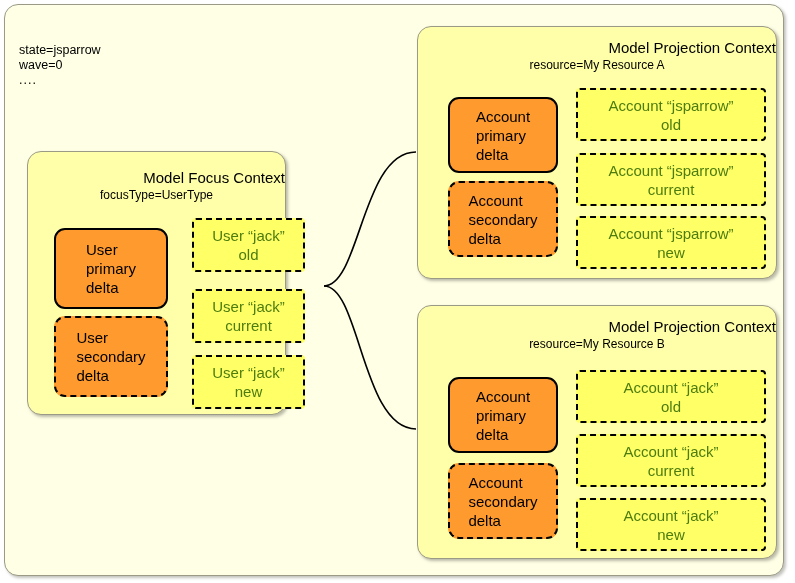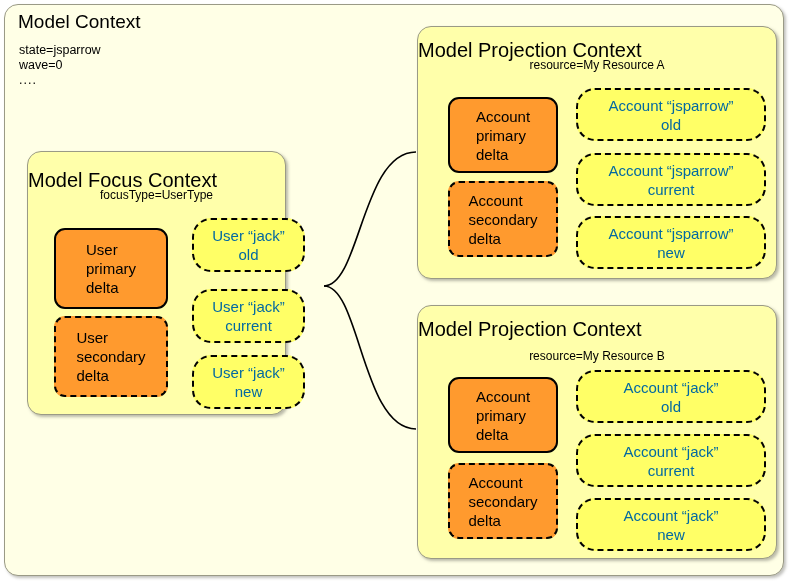--- a/index.html
+++ b/index.html
@@ -53,23 +53,23 @@
     position: absolute;
     box-sizing: border-box;
     background: #ffffaa;
     border: 1px solid #9a9a86;
     border-radius: 14px;
     box-shadow: 2px 2px 3px rgba(120,120,110,0.5);
   }
   .panel-title {
     position: absolute;
     left: 0;
-    right: 16px;
-    text-align: left;
-    font-size: 20px;
+    right: 0;
+    text-align: right;
+    font-size: 15px;
     color: #000000;
     white-space: nowrap;
   }
   .panel-sub {
     position: absolute;
     left: 0;
     right: 0;
     text-align: center;
     font-size: 12px;
     color: #000000;
@@ -92,28 +92,28 @@
   }
   .delta.solid  { border: 2px solid #000000; }
   .delta.dashed { border: 2px dashed #000000; }
 
   
   .objbox {
     position: absolute;
     box-sizing: border-box;
     background: #ffff66;
     border: 2px dashed #000000;
-    border-radius: 19px;
+    border-radius: 4px;
     display: flex;
     align-items: center;
     justify-content: center;
     text-align: center;
     font-size: 15px;
     line-height: 19px;
-    color: #0369a1;
+    color: #4d7c0f;
   }
   .objbox.big { font-size: 15px; }
 
   
   #connectors {
     position: absolute;
     left: 0;
     top: 0;
     width: 795px;
     height: 583px;
@@ -125,21 +125,20 @@
     stroke-width: 1.6;
   }
 </style>
 </head>
 <body>
 
 <div id="canvas">
 
   <div class="model-context">
 
-    <div class="mc-title">Model Context</div>
 
     <div class="mc-attrs">
       <div>state=jsparrow</div>
       <div>wave=0</div>
       <div class="mc-dots">....</div>
     </div>
 
     <div class="panel" style="left:22px; top:146px; width:259px; height:264px;">
 
       <div class="panel-title" style="top:17px;">Model Focus Context</div>
@@ -222,21 +221,21 @@
         <span>
           <span>Account “jsparrow”</span><br>
           <span>new</span>
         </span>
       </div>
     </div>
 
     <div class="panel" style="left:412px; top:300px; width:360px; height:254px;">
 
       <div class="panel-title" style="top:12px;">Model Projection Context</div>
-      <div class="panel-sub" style="top:43px;">resource=My Resource B</div>
+      <div class="panel-sub" style="top:31px;">resource=My Resource B</div>
 
       <div class="delta solid" style="left:30px; top:71px; width:110px; height:76px;">
         <span>
           <span>Account</span><br>
           <span>primary</span><br>
           <span>delta</span>
         </span>
       </div>
 
       <div class="delta dashed" style="left:30px; top:157px; width:110px; height:76px;">

